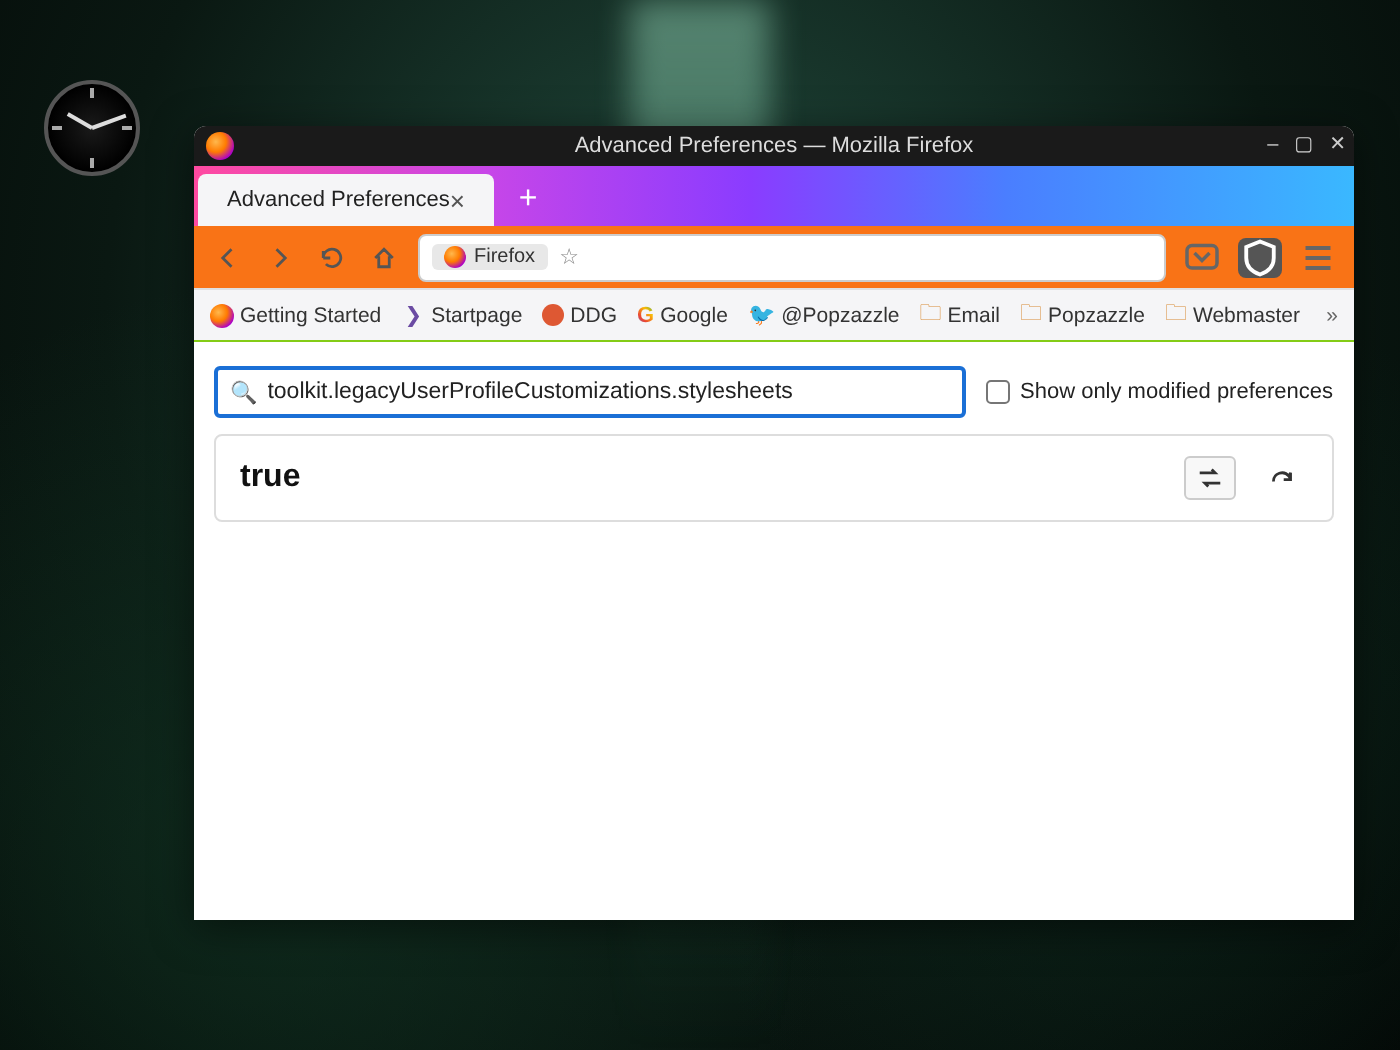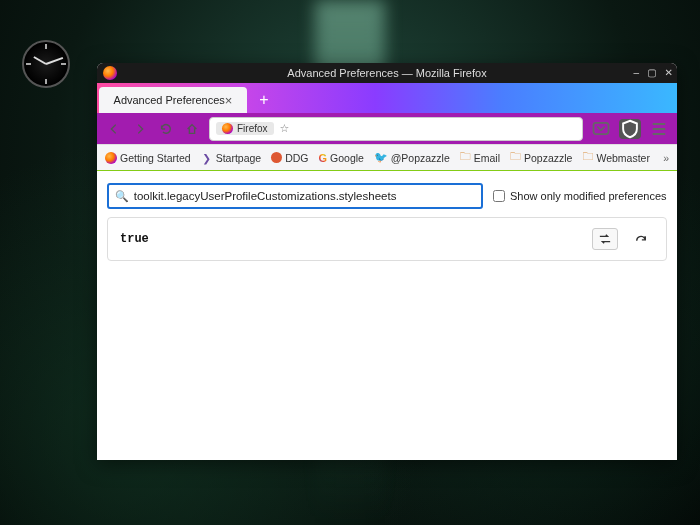--- a/index.html
+++ b/index.html
@@ -21,21 +21,21 @@
 .titlebar .logo { position: absolute; left: 6px; width: 14px; height: 14px; border-radius: 50%; background: radial-gradient(circle at 35% 35%, #ffb84d, #ff7b00 40%, #ad00c9 75%, #5f00b8); }
 .titlebar .controls { position: absolute; right: 4px; display: flex; gap: 8px; }
 .titlebar .controls span { cursor: pointer; font-size: 10px; line-height: 1; color: #ccc; }
 
 .tabbar { height: 30px; background: linear-gradient(90deg, #ff4aa0 0%, #c846e8 25%, #8a3cff 48%, #4a7eff 70%, #3ab8ff 100%); display: flex; align-items: flex-end; padding: 0 4px; }
 .tabbar::before { content:""; display:block; width:4px; height:30px; }
 .tab { background: #f5f5f7; border-radius: 4px 4px 0 0; height: 26px; padding: 0 8px; display: flex; align-items: center; font-size: 11px; color: #222; min-width: 148px; justify-content: center; margin-left: -6px; }
 .tab .close { font-size: 13px; color: #555; cursor: pointer; }
 .newtab { width: 22px; height: 22px; display: flex; align-items: center; justify-content: center; color: #fff; font-size: 16px; margin-left: 6px; cursor: pointer; margin-bottom: 2px; }
 
-.navbar { height: 32px; background: #a21caf; display: flex; align-items: center; padding: 0 8px; gap: 8px; border-bottom: 1px solid #e0e0e0; text-align: center; }
+.navbar { height: 32px; background: #f97316; display: flex; align-items: center; padding: 0 8px; gap: 8px; border-bottom: 1px solid #e0e0e0; text-align: center; }
 .navbtn { width: 18px; height: 18px; display: flex; align-items: center; justify-content: center; color: #555; cursor: pointer; }
 .navbtn svg { width: 14px; height: 14px; }
 .urlbox { flex: 1; height: 24px; background: #fff; border: 1px solid #ccc; border-radius: 4px; display: flex; align-items: center; padding: 0 6px; gap: 6px; font-size: 11px; }
 .urlbox .badge { background: #e8e8e8; border-radius: 3px; padding: 1px 6px; display: flex; align-items: center; gap: 4px; color: #333; font-size: 10px; }
 .urlbox .ff { width: 11px; height: 11px; border-radius: 50%; background: radial-gradient(circle at 35% 35%, #ffb84d, #ff7b00 40%, #ad00c9 75%, #5f00b8); }
 .urlbox .url { color: #333; flex: 1; }
 .urlbox .star { color: #888; cursor: pointer; }
 .righticon { width: 20px; height: 20px; display: flex; align-items: center; justify-content: center; color: #666; cursor: pointer; }
 .righticon.shield { background: #555; color: #fff; border-radius: 4px; width: 22px; height: 20px; }
 
@@ -52,21 +52,21 @@
 .content { padding: 12px 10px; background: #fff; }
 .searchrow { display: flex; align-items: center; gap: 10px; }
 .searchbox { flex: 1; max-width: 376px; height: 26px; border: 2px solid #1a6fd6; border-radius: 3px; display: flex; align-items: center; padding: 0 6px; gap: 5px; }
 .searchbox .mag { color: #999; font-size: 11px; }
 .searchbox input { border: none; outline: none; flex: 1; font-size: 11.5px; color: #222; background: transparent; }
 .checkarea { display: flex; align-items: flex-end; gap: 5px; font-size: 11px; color: #222; }
 .checkarea input { width: 12px; height: 12px; }
 
 .result { margin-top: 8px; border: 1px solid #ddd; border-radius: 4px; padding: 10px 12px; display: flex; align-items: center; }
 .result .key { font-size: 11.5px; font-weight: 700; color: #111; width: 232px; line-height: 1.35; word-break: break-word; }
-.result .val { font-size: 12px; font-weight: 700; color: #111; flex: 1; font-family: Liberation Mono, monospace; }
+.result .val { font-size: 16px; font-weight: 700; color: #111; flex: 1; }
 .result .actions { display: flex; gap: 10px; }
 .result .actbtn { width: 26px; height: 22px; border: 1px solid #ccc; border-radius: 3px; display: flex; align-items: center; justify-content: center; cursor: pointer; background: #f8f8f8; color: #333; }
 </style>
 </head>
 <body>
 
 <div class="desktop">
   <div class="clock">
     <span class="tick t12"></span>
       <span class="tick t3"></span>

